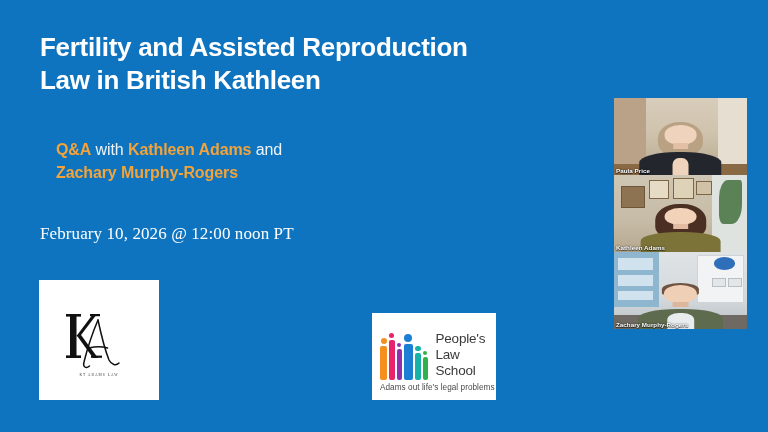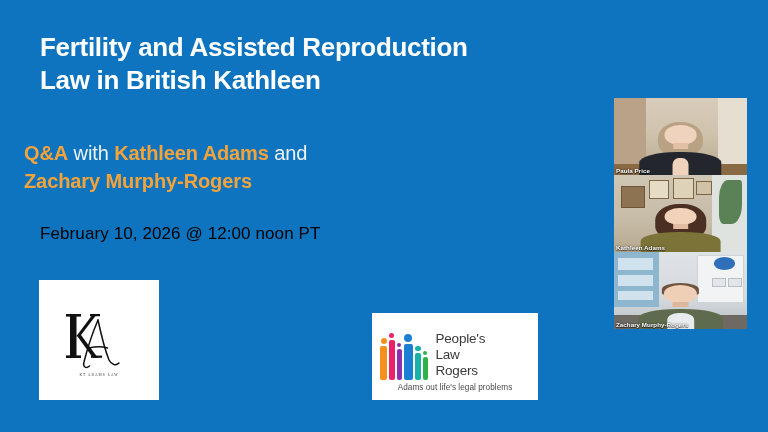--- a/index.html
+++ b/index.html
@@ -27,44 +27,45 @@
     font-size: 26px;
     font-weight: bold;
     line-height: 1.27;
     letter-spacing: -0.3px;
   }
   .headline .ln { display: block; }
 
   
   .subtitle {
     position: absolute;
-    left: 24px;
+    left: 56px;
     top: 139px;
     width: 560px;
-    font-size: 20px;
+    font-size: 16px;
     font-weight: bold;
     line-height: 1.42;
     color: #f2a33a;
     letter-spacing: -0.1px;
   }
   .subtitle .plain {
     color: #eef3f7;
     font-weight: normal;
   }
   .subtitle .ln { display: block; }
 
   
   .dateline {
     position: absolute;
     left: 40px;
     top: 224px;
     font-size: 17px;
     font-weight: normal;
-    color: #000000;
+    color: #ffffff;
     letter-spacing: 0.1px;
+    font-family: Liberation Serif, serif;
   }
 
   
   .logo-ka {
     position: absolute;
     left: 39px;
     top: 280px;
     width: 120px;
     height: 120px;
     background: #ffffff;
@@ -107,21 +108,21 @@
     font-weight: normal;
     letter-spacing: 0.4px;
     font-family: "Liberation Sans", sans-serif;
   }
 
   
   .logo-pls {
     position: absolute;
     left: 372px;
     top: 313px;
-    width: 166px;
+    width: 124px;
     height: 87px;
     background: #ffffff;
     display: flex;
     flex-direction: column;
     justify-content: center;
     padding: 0 8px;
     box-sizing: border-box;
   }
   .pls-top {
     display: flex;
@@ -298,21 +299,21 @@
           <span class="body" style="width:6.5px;height:27px;background:#16b2a6;"></span>
         </div>
         <div class="fig">
           <span class="head" style="width:4px;height:4px;background:#2eb34a;"></span>
           <span class="body" style="width:4.5px;height:23px;background:#2eb34a;"></span>
         </div>
       </div>
       <div class="pls-words">
         <div>People's</div>
         <div>Law</div>
-        <div>Rogers</div>
+        <div>School</div>
       </div>
     </div>
     <div class="pls-tag">Adams out life's legal problems</div>
   </div>
 
   <div class="video-stack">
 
     <div class="tile">
       <div class="scene" style="background:linear-gradient(180deg,#d8cdbb 0%,#cfc3ad 45%,#b9a98f 100%);">
         <div style="position:absolute;left:0;top:0;width:24%;height:100%;background:#b9a287;"></div>

